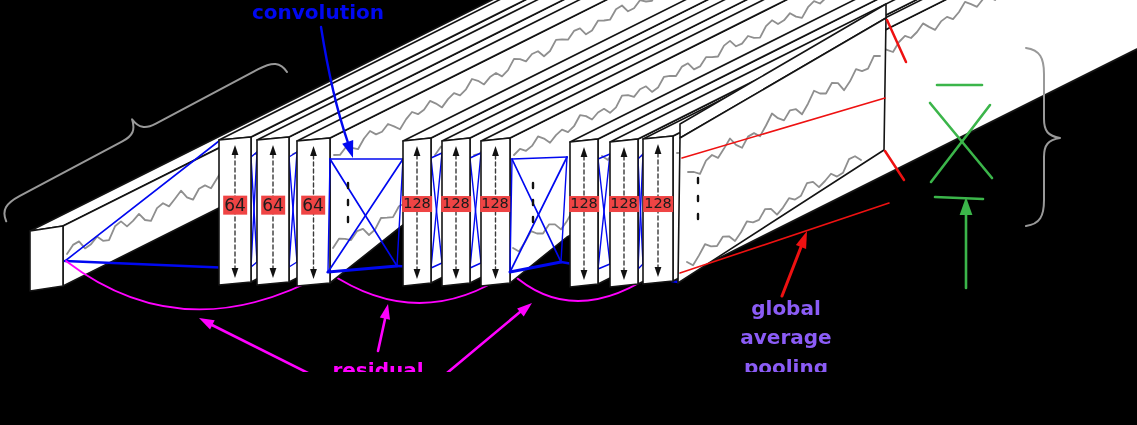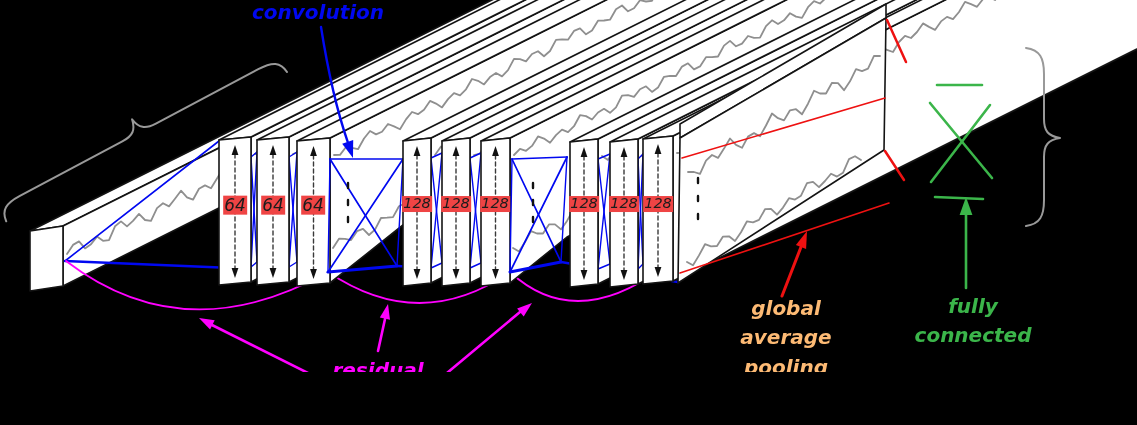--- a/index.html
+++ b/index.html
@@ -1,17 +1,17 @@
 <!DOCTYPE html>
 <html><head>
 <meta charset="utf-8">
 <style>
   html,body{margin:0;padding:0;background:#000;}
   .stage{position:relative;width:1137px;height:372px;background:#000;overflow:hidden;
-         font-family:"DejaVu Sans",sans-serif;font-style:italic;}
+         font-family:"DejaVu Sans",sans-serif;}
   .stage svg{position:absolute;left:0;top:0;display:block;}
   .lbl{position:absolute;transform:translate(-50%,-50%);font-weight:bold;font-size:20px;
        line-height:1.45;text-align:center;white-space:pre-line;pointer-events:none;}
   .lbl-conv{left:318px;top:12px;}
   .lbl-res{left:378px;top:385px;}
   .lbl-gap{left:786px;top:338px;line-height:1.47;}
   .lbl-fc{left:973px;top:321px;}
   .num{position:absolute;transform:translate(-50%,-50%);background:#ef4444;color:#1c1c1c;
        padding:0 1px;pointer-events:none;line-height:1.1;}
 </style>
@@ -164,25 +164,23 @@
       <line x1="318" y1="378" x2="212" y2="325" stroke="#ff00ff" stroke-width="2.6" stroke-linecap="round"></line>
       <polygon points="199,318 210.1,329.4 214.7,320.2" fill="#ff00ff" stroke="none" stroke-width="0" stroke-linejoin="round"></polygon>
       <line x1="378" y1="351" x2="385" y2="319" stroke="#ff00ff" stroke-width="2.6" stroke-linecap="round"></line>
       <polygon points="388,304 390,319.8 379.8,317.6" fill="#ff00ff" stroke="none" stroke-width="0" stroke-linejoin="round"></polygon>
       <line x1="441" y1="378" x2="520" y2="312" stroke="#ff00ff" stroke-width="2.6" stroke-linecap="round"></line>
       <polygon points="532,303 523.7,316.5 517.1,308.5" fill="#ff00ff" stroke="none" stroke-width="0" stroke-linejoin="round"></polygon>
     </svg>
   <div class="lbl lbl-conv" style="color: rgb(0, 8, 240);">convolution</div>
   <div class="lbl lbl-res" style="color: rgb(255, 0, 255);">residual
 convolution</div>
-  <div class="lbl lbl-gap" style="color: #fdba74;">global
+  <div class="lbl lbl-gap" style="color: #8b5cf6;">global
 average
 pooling</div>
-  <div class="lbl lbl-fc" style="color: rgb(59, 181, 74);">fully
-connected</div>
   <div id="slab-labels">
       <span class="num" style="left: 235px; top: 205px; font-size: 17px; color: rgb(28, 28, 28);">64</span>
       <span class="num" style="left: 273px; top: 205px; font-size: 17px; color: rgb(28, 28, 28);">64</span>
       <span class="num" style="left: 313px; top: 205px; font-size: 17px; color: rgb(28, 28, 28);">64</span>
       <span class="num" style="left: 417px; top: 204px; font-size: 14.5px; color: rgb(28, 28, 28);">128</span>
       <span class="num" style="left: 456px; top: 204px; font-size: 14.5px; color: rgb(28, 28, 28);">128</span>
       <span class="num" style="left: 495px; top: 204px; font-size: 14.5px; color: rgb(28, 28, 28);">128</span>
       <span class="num" style="left: 584px; top: 204px; font-size: 14.5px; color: rgb(28, 28, 28);">128</span>
       <span class="num" style="left: 624px; top: 204px; font-size: 14.5px; color: rgb(28, 28, 28);">128</span>
       <span class="num" style="left: 658px; top: 204px; font-size: 14.5px; color: rgb(28, 28, 28);">128</span>

